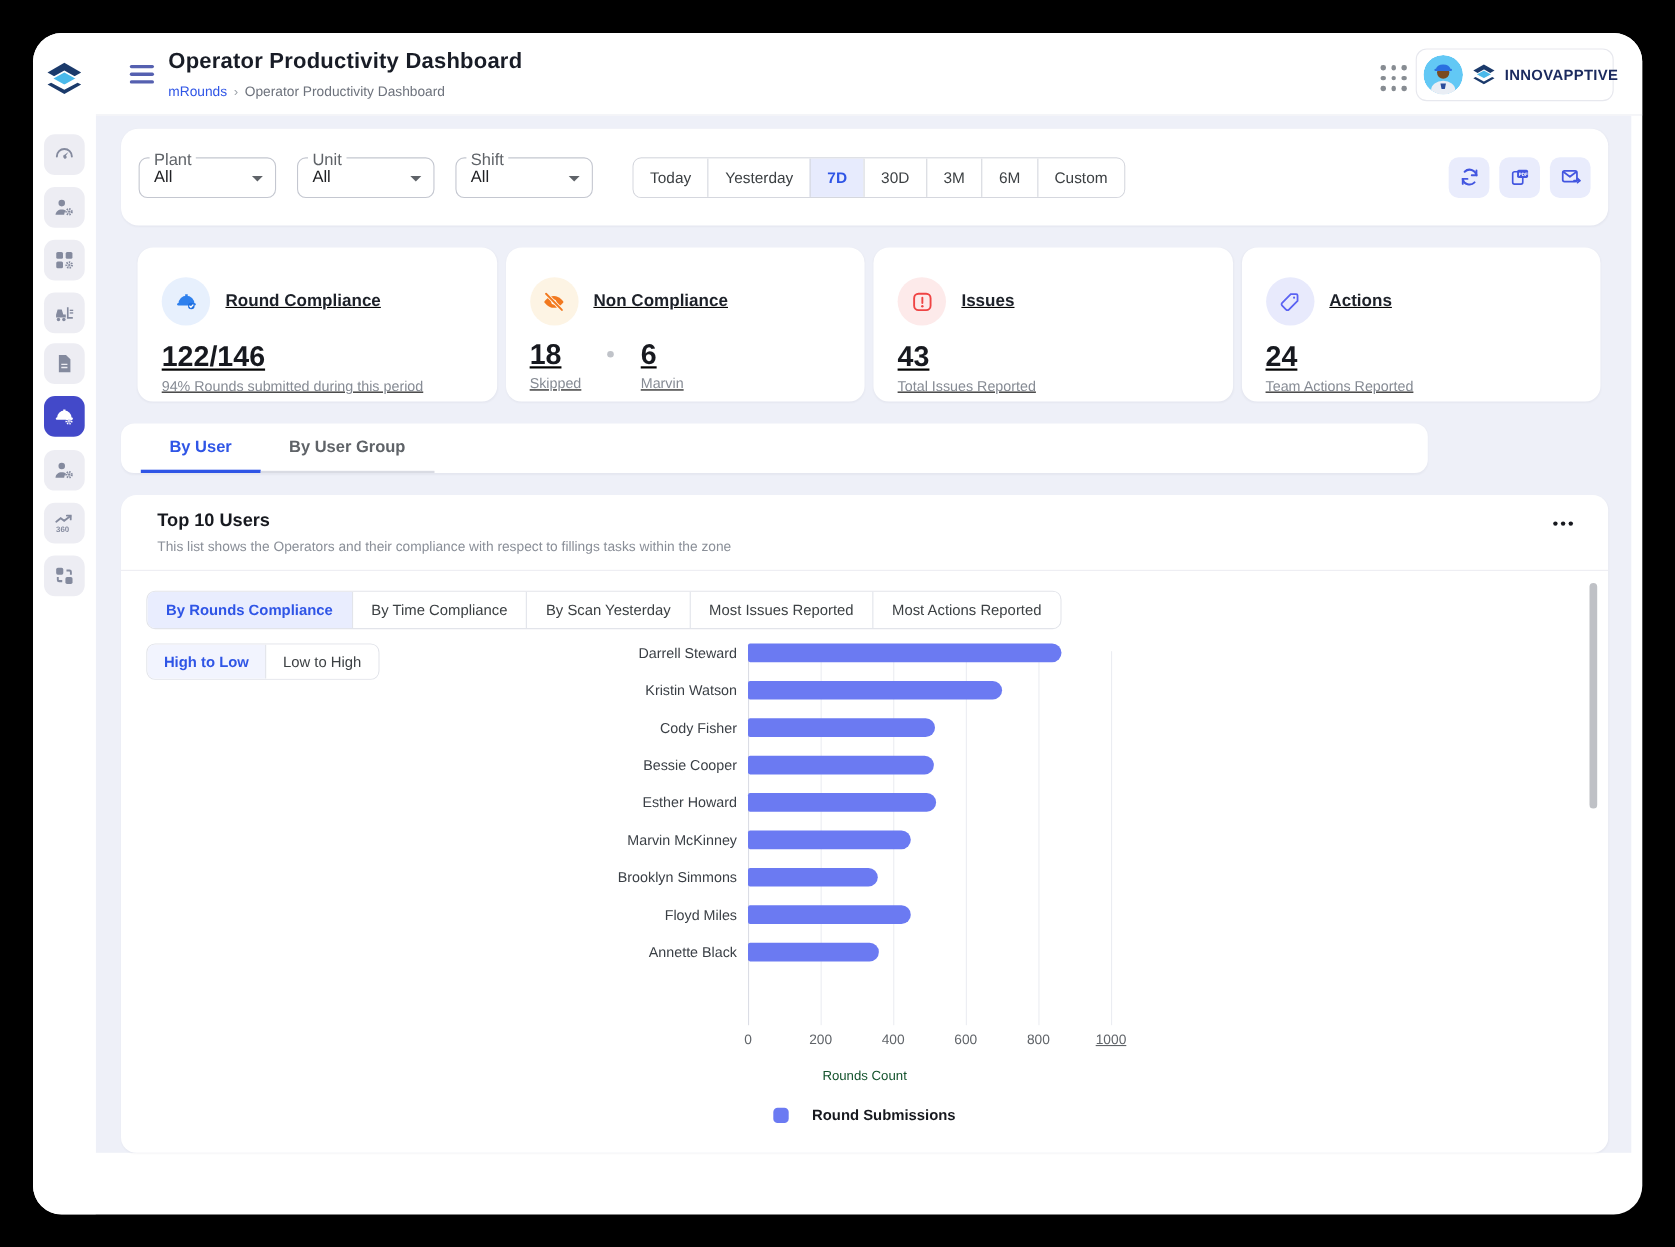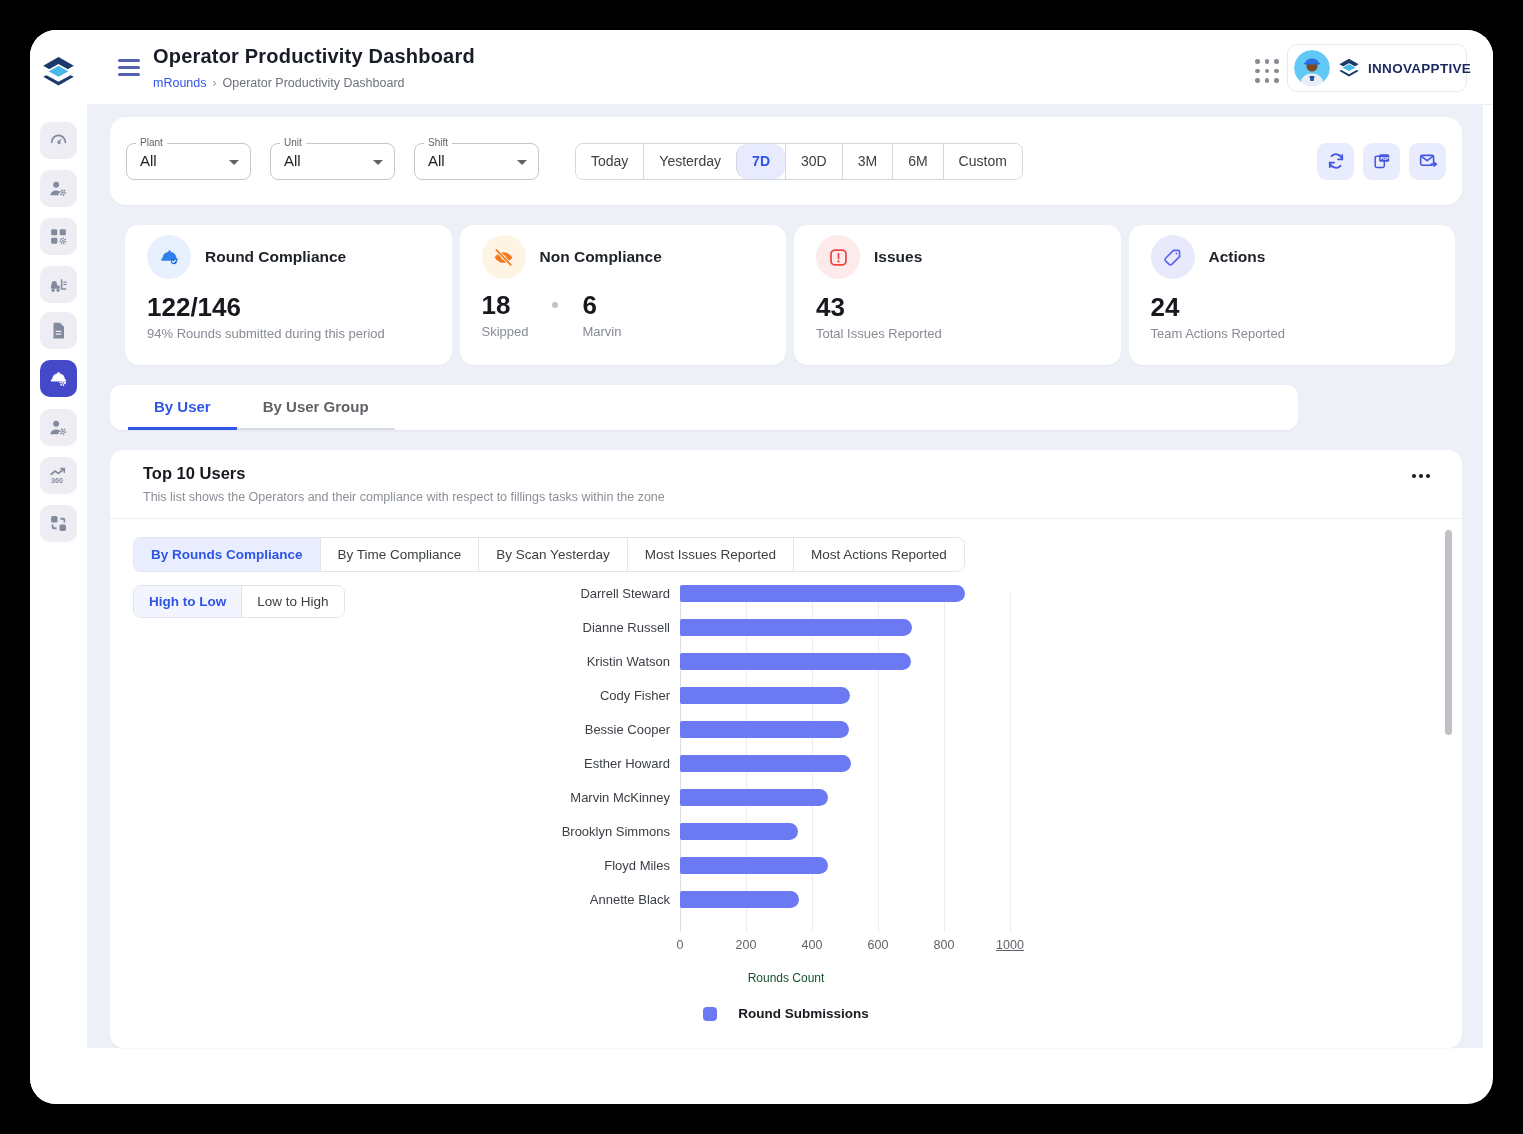--- a/index.html
+++ b/index.html
@@ -28,34 +28,34 @@
   #profile-card .brand-name { font-size:13.5px; font-weight:bold; color:#1b2a5e; letter-spacing:.3px; }
   .avatar { width:36px; height:36px; border-radius:50%; overflow:hidden; flex:0 0 auto; }
   .brand-mark { width:22px; height:20px; flex:0 0 auto; }
 
   
   #content { position:absolute; left:57px; top:75px; width:1396px; height:943px; background:#eef0f8; }
 
   
   #filter-card { position:absolute; left:23px; top:12px; width:1352px; height:88px; background:#fff; border-radius:16px; display:flex; align-items:center; padding:0 16px; box-shadow:0 1px 2px rgba(16,24,40,.04); }
   .m-select { position:relative; width:125px; height:37px; border:1px solid #c4c7d0; border-radius:8px; margin-right:19px; cursor:pointer; background:#fff; }
-  .m-label { position:absolute; top:-7px; left:9px; padding:0 4px; background:#fff; font-size:10px; color:#5f6368; }
+  .m-label { position:absolute; top:-7px; left:9px; padding:0 4px; background:#fff; font-size:15px; color:#5f6368; }
   .m-value { position:absolute; left:13px; top:8px; font-size:15px; color:#202124; font-weight:500; }
   .caret { position:absolute; right:11px; top:16px; width:0; height:0; border-left:5px solid transparent; border-right:5px solid transparent; border-top:5.5px solid #5f6368; }
   #range-group { display:flex; height:37px; border:1px solid #d5d7de; border-radius:8px; overflow:hidden; margin-left:17px; background:#fff; }
   #range-group button { border:none; background:#fff; font-family:inherit; font-size:14px; color:#3c4043; padding:0 15px; cursor:pointer; border-left:1px solid #d5d7de; }
   #range-group button:first-child { border-left:none; }
-  #range-group button.sel { background:#e7ebfd; color:#2f55e6; font-weight:bold;border-radius:12px; }
+  #range-group button.sel { background:#e7ebfd; color:#2f55e6; font-weight:bold; }
   #toolbar-icons { margin-left:auto; display:flex; gap:9px; }
   .tool-btn { width:37px; height:37px; border-radius:9px; background:#e9ecfc; display:flex; align-items:center; justify-content:center; cursor:pointer; color:#4356e0; }
   .tool-btn svg { width:20px; height:20px; }
 
   
   #kpi-row { position:absolute; left:38px; top:120px; width:1330px; display:flex; gap:8px; }
-  .kpi-card { flex:1; height:140px; background:#fff; border-radius:14px; padding:10px 22px; box-shadow:0 1px 2px rgba(16,24,40,.04); }
+  .kpi-card { flex:1; height:140px; background:#fff; border-radius:14px; padding:27px 22px; box-shadow:0 1px 2px rgba(16,24,40,.04);text-decoration:underline; }
   .kpi-head { display:flex; align-items:center; gap:14px; }
   .kpi-ico { width:44px; height:44px; border-radius:50%; display:flex; align-items:center; justify-content:center; }
   .kpi-ico svg { width:23px; height:23px; }
   .kpi-title { font-size:15.5px; font-weight:bold; color:#1d2129; }
   .kpi-value { font-size:26px; font-weight:bold; color:#17191f; margin-top:13px; }
   .kpi-sub { font-size:13px; color:#868b94; margin-top:3px; }
   .kpi-split { display:flex; gap:24px; margin-top:11px; align-items:flex-start; }
   .kpi-split .dot { width:6px; height:6px; border-radius:50%; background:#c0c3c9; margin-top:12px; }
   .bg-blue { background:#e7f0fd; } .bg-orange { background:#fdf4e4; } .bg-red { background:#fdeaea; } .bg-indigo { background:#e8eafc; }
 
@@ -412,24 +412,20 @@
           <i style="left: 198px;"></i>
           <i style="left: 264px;"></i>
           <i style="left: 330px;"></i>
         </div>
       <div id="chart-rows">
           <div class="c-row">
             <span class="c-label">Darrell Steward</span>
             <span class="c-bar" style="width: 285.45px; background: rgb(107, 122, 242);"></span>
           </div>
           <div class="c-row">
-            <span class="c-label">Dianne Russell</span>
-            <span class="c-bar" style="width: 231.66px; background: rgb(107, 122, 242);"></span>
-          </div>
-          <div class="c-row">
             <span class="c-label">Kristin Watson</span>
             <span class="c-bar" style="width: 231px; background: rgb(107, 122, 242);"></span>
           </div>
           <div class="c-row">
             <span class="c-label">Cody Fisher</span>
             <span class="c-bar" style="width: 169.95px; background: rgb(107, 122, 242);"></span>
           </div>
           <div class="c-row">
             <span class="c-label">Bessie Cooper</span>
             <span class="c-bar" style="width: 169.29px; background: rgb(107, 122, 242);"></span>

